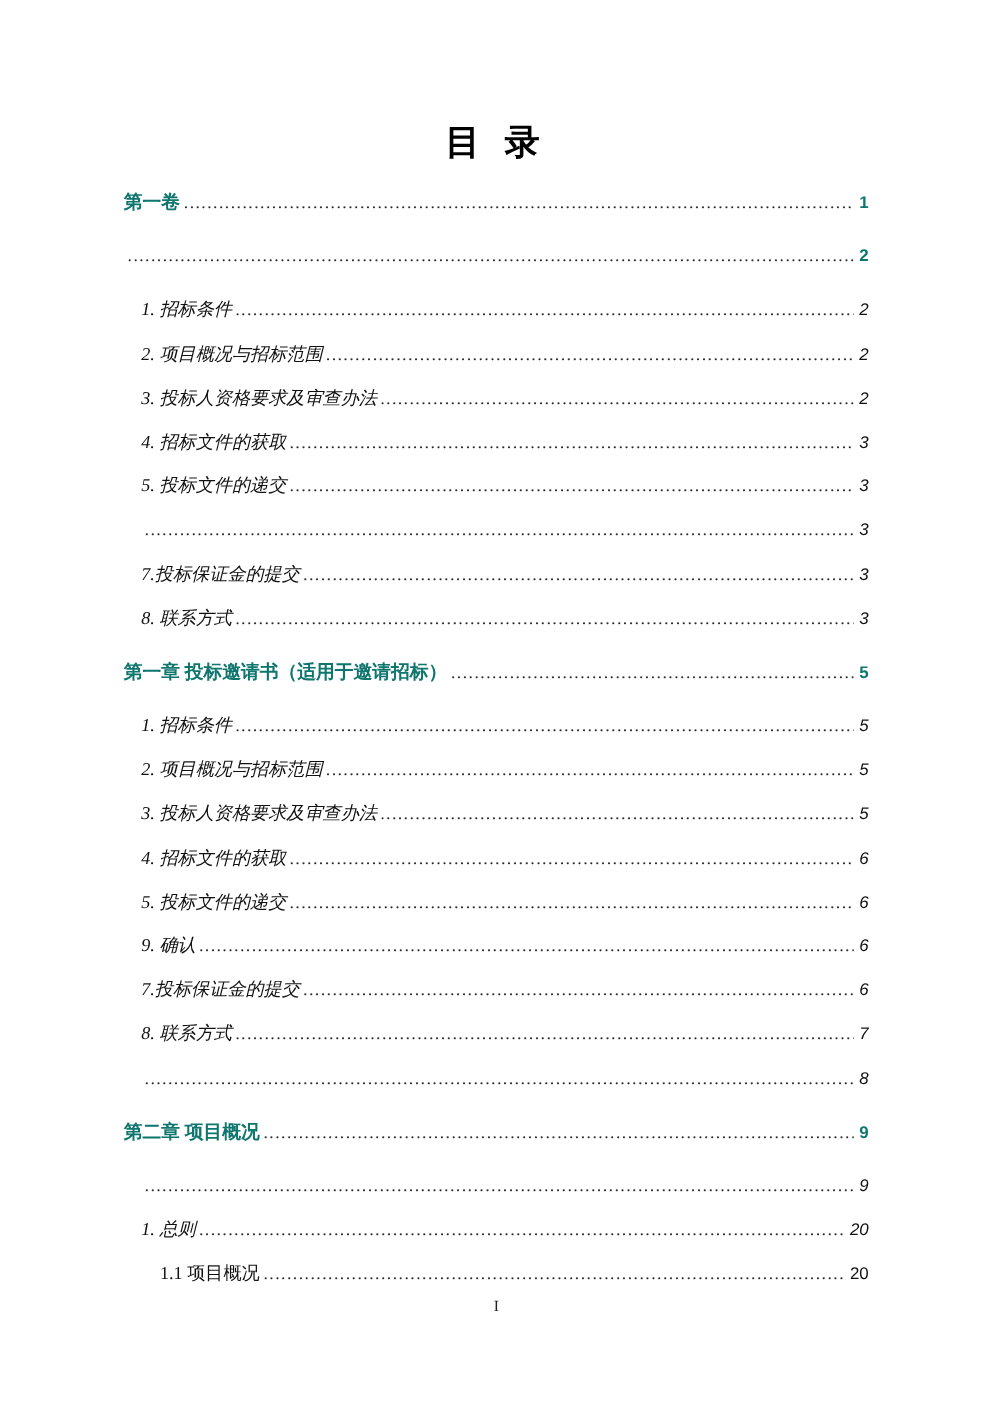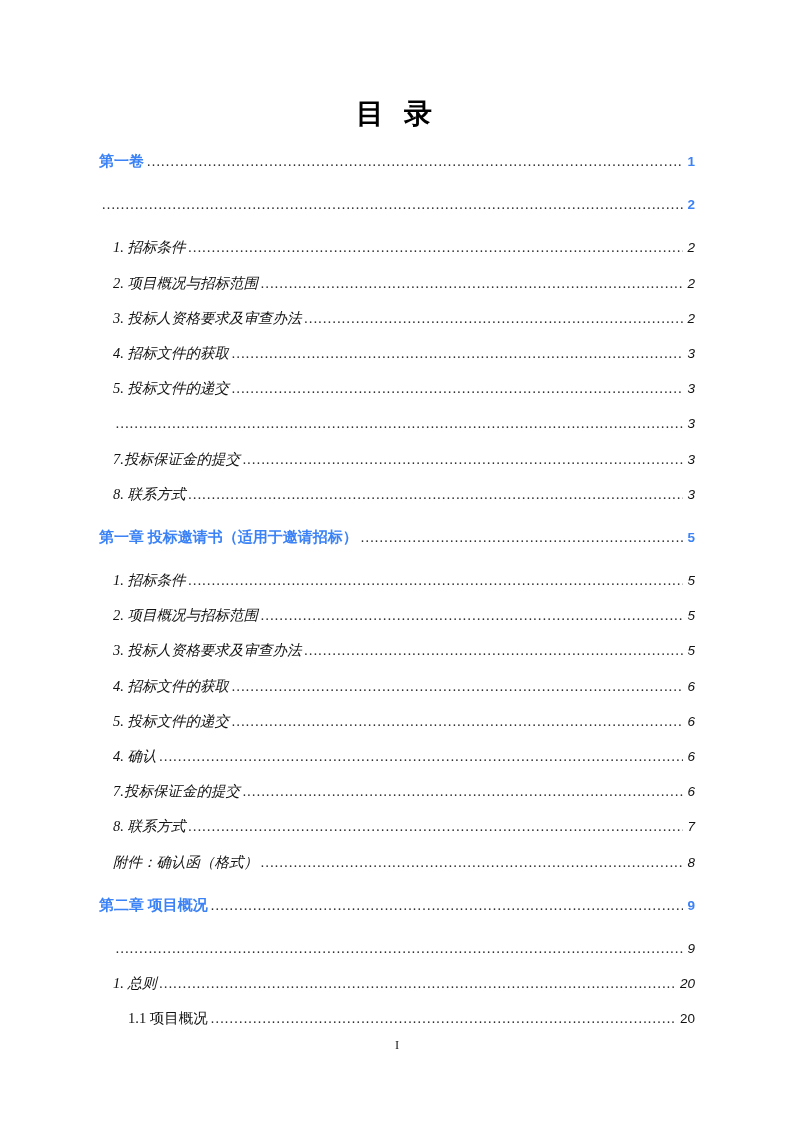--- a/index.html
+++ b/index.html
@@ -37,21 +37,21 @@
     height: 35.2px;
     line-height: 35.2px;
     font-size: 14.5px;
     white-space: nowrap;
   }
   .row.chapter {
     font-weight: 700;
     font-size: 15px;
     margin-top: 8px;
     margin-bottom: 8px;
-    color: #3b82f6;
+    color: #0f766e;
   }
   .row.level1 { padding-left: 14px; font-style: italic; }
   .row.level2 { padding-left: 29px; text-align: right; }
   .lbl { flex: 0 0 auto; }
   .dots {
     flex: 1 1 auto;
     overflow: hidden;
     margin: 0 2px 0 3px;
     color: #2b2b2b;
     font-weight: 400;
@@ -159,36 +159,35 @@
     <span class="lbl">4. 招标文件的获取</span>
     <span class="dots"></span>
     <span class="pg">6</span>
   </div>
       <div class="row level1">
     <span class="lbl">5. 投标文件的递交</span>
     <span class="dots"></span>
     <span class="pg">6</span>
   </div>
       <div class="row level1">
-    <span class="lbl">4. 确认</span>
+    <span class="lbl">9. 确认</span>
     <span class="dots"></span>
     <span class="pg">6</span>
   </div>
       <div class="row level1">
     <span class="lbl">7.投标保证金的提交</span>
     <span class="dots"></span>
     <span class="pg">6</span>
   </div>
       <div class="row level1">
     <span class="lbl">8. 联系方式</span>
     <span class="dots"></span>
     <span class="pg">7</span>
   </div>
       <div class="row level1">
-    <span class="lbl">附件：确认函（格式）</span>
     <span class="dots"></span>
     <span class="pg">8</span>
   </div>
       <div class="row level0 chapter">
     <span class="lbl">第二章 项目概况</span>
     <span class="dots"></span>
     <span class="pg">9</span>
   </div>
       <div class="row level1">
     <span class="dots"></span>

